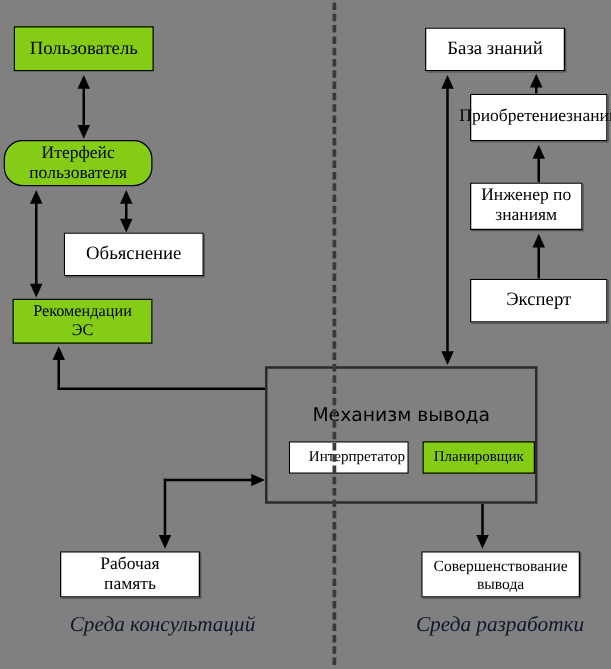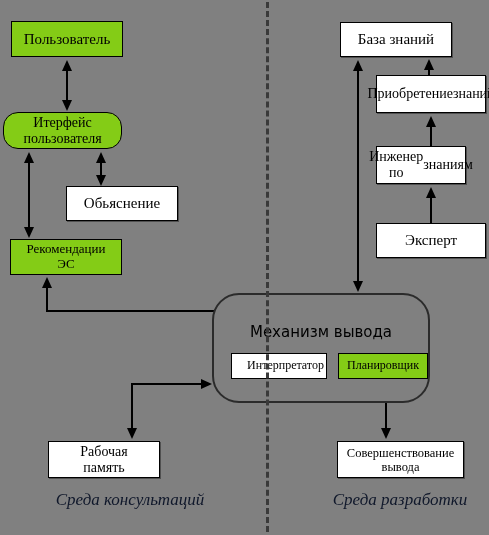--- a/index.html
+++ b/index.html
@@ -101,21 +101,21 @@
 
   <div class="box gray" style="left:3px; top:112px; width:119px; height:37px; font-size:14px; flex-direction:column;border-radius:15px;">
     <span>Итерфейс</span>
     <span>пользователя</span>
   </div>
 
   <div class="arrowhead arrow-up" style="left:96px; top:152px;"></div>
   <div class="line vline" style="left:100px; top:160px; height:18px;"></div>
   <div class="arrowhead arrow-down" style="left:96px; top:175px;"></div>
 
-  <div class="box white shadow" style="left:66px; top:186px; width:112px; height:35px; font-size:15px;">
+  <div class="box white shadow" style="left:51px; top:186px; width:112px; height:35px; font-size:15px;">
     <span>Обьяснение</span>
   </div>
 
   <div class="arrowhead arrow-up" style="left:24px; top:152px;"></div>
   <div class="line vline" style="left:28px; top:160px; height:68px;"></div>
   <div class="arrowhead arrow-down" style="left:24px; top:227px;"></div>
 
   <div class="box gray" style="left:10px; top:239px; width:112px; height:36px; font-size:13px; flex-direction:column;">
     <span>Рекомендации</span>
     <span>ЭС</span>
@@ -147,41 +147,41 @@
   <div class="line vline" style="left:428px; top:67px; height:8px;"></div>
 
   <div class="box white shadow" style="left:376px; top:75px; width:110px; height:38px; font-size:14px; flex-direction:row;">
     <span>Приобретение</span>
     <span>знаний</span>
   </div>
 
   <div class="arrowhead arrow-up" style="left:426px; top:116px;"></div>
   <div class="line vline" style="left:430px; top:124px; height:22px;"></div>
 
-  <div class="box white shadow" style="left:376px; top:146px; width:90px; height:38px; font-size:14px; ">
+  <div class="box white shadow" style="left:376px; top:146px; width:90px; height:38px; font-size:14px; flex-direction:column;">
     <span>Инженер по</span>
     <span>знаниям</span>
   </div>
 
   <div class="arrowhead arrow-up" style="left:426px; top:187px;"></div>
   <div class="line vline" style="left:430px; top:195px; height:28px;"></div>
 
   <div class="box white shadow" style="left:376px; top:223px; width:110px; height:35px; font-size:15px;">
     <span>Эксперт</span>
   </div>
 
   <div class="line vline" style="left:385px; top:403px; height:26px;"></div>
   <div class="arrowhead arrow-down" style="left:381px; top:428px;"></div>
 
   <div class="box white shadow" style="left:337px; top:441px; width:127px; height:37px; font-size:12.5px; flex-direction:column;">
     <span>Совершенствование</span>
     <span>вывода</span>
   </div>
 
-  <div class="engine" style="left:212px; top:293px; width:218px; height:110px;border-radius:27px;">
+  <div class="engine" style="left:212px; top:293px; width:218px; height:110px;">
     <div class="engine-title" style="top:28px; font-size:15px;">Механизм вывода</div>
 
     <div class="box white" style="left:17px; top:58px; width:96px; height:26px; font-size:12px;padding-left:13px;">
       <span>Интерпретатор</span>
     </div>
 
     <div class="box gray" style="left:124px; top:58px; width:90px; height:26px; font-size:12px;">
       <span>Планировщик</span>
     </div>
   </div>

